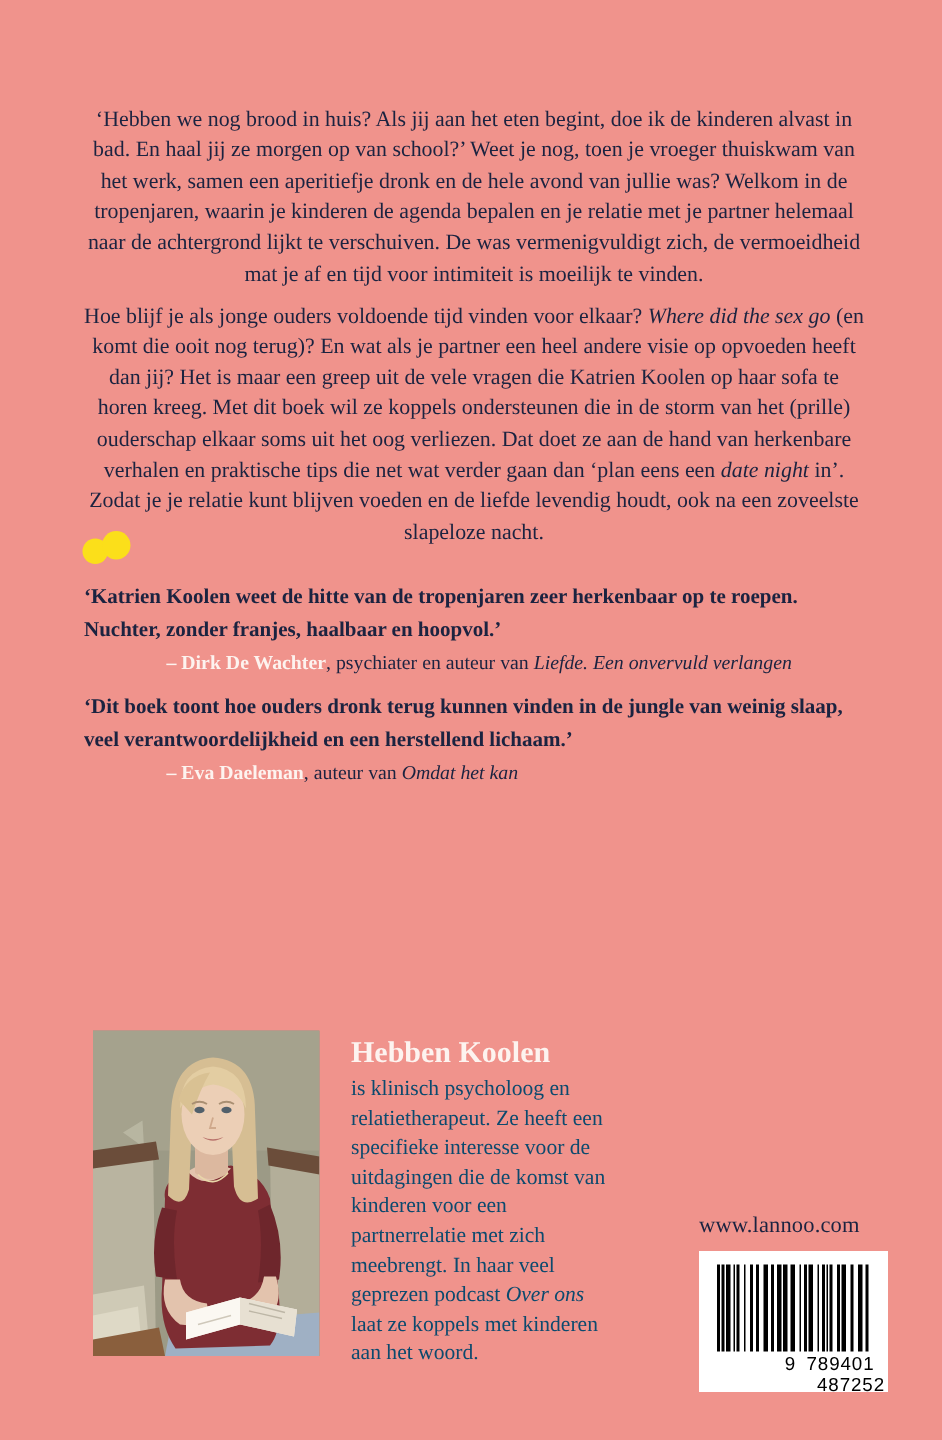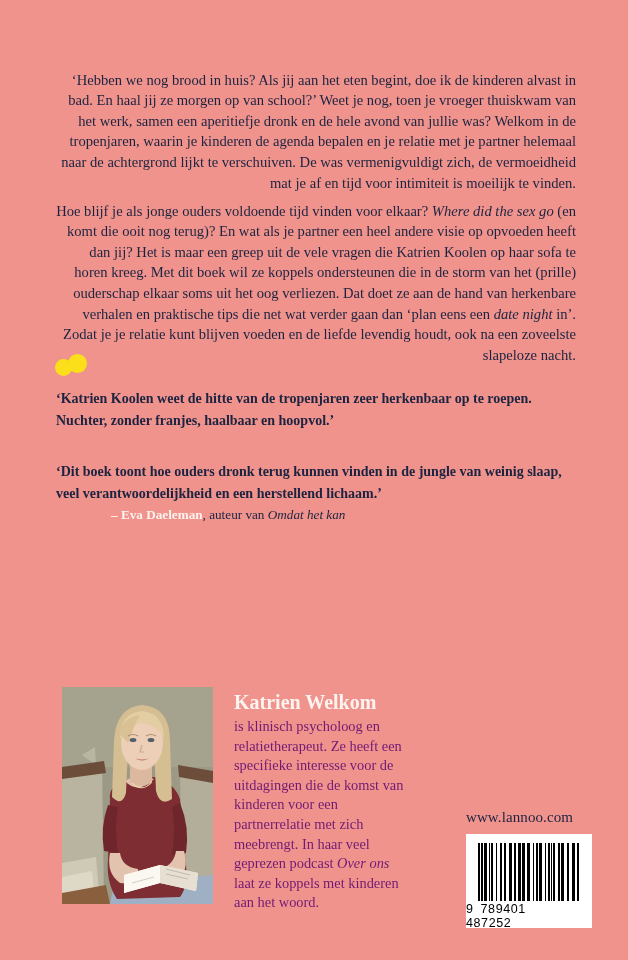--- a/index.html
+++ b/index.html
@@ -22,21 +22,21 @@
   }
 
   
   .blurb {
     position: absolute;
     left: 56px;
     width: 520px;
     color: #1b2340;
     font-size: 14.6px;
     line-height: 20.6px;
-    text-align: right;
+    text-align: center;
   }
   #blurb-1 { top: 55px; }
   #blurb-2 { top: 186px; }
   .blurb i { font-style: italic; }
 
   
   #dots {
     position: absolute;
     left: 55px;
     top: 354px;
@@ -101,21 +101,21 @@
     width: 170px;
   }
   #author-name {
     color: #fdf3ef;
     font-weight: bold;
     font-size: 20px;
     line-height: 24px;
     margin: 0 0 3px 0;
   }
   #author-desc {
-    color: #701a75;
+    color: #0c4a6e;
     font-size: 14.4px;
     line-height: 19.6px;
     margin: 0;
   }
   #author-desc i { font-style: italic; }
 
   
   #publisher-url {
     position: absolute;
     left: 466px;
@@ -145,25 +145,26 @@
     position: absolute;
     top: 0;
     height: 100%;
     background: #000;
   }
   #barcode-digits {
     position: absolute;
     left: 0;
     top: 68px;
     width: 104px;
-    text-align: left;
+    text-align: right;
     font-family: "Liberation Sans", "DejaVu Sans", sans-serif;
     font-size: 12.5px;
     color: #000;
     letter-spacing: 0.6px;
+    padding-left: 20px;
   }
   #barcode-digits .seg { display: inline-block; }
   #barcode-digits .lead { margin-right: 7px; }
   #barcode-digits .mid  { margin-right: 7px; }
 </style>
 </head>
 <body>
 
 <div id="cover">
 
@@ -171,20 +172,21 @@
 
   <p class="blurb" id="blurb-2"><span>Hoe blijf je als jonge ouders voldoende tijd vinden voor elkaar? </span><i>Where did the sex go</i><span> (en komt die ooit nog terug)? En wat als je partner een heel andere visie op opvoeden heeft dan jij? Het is maar een greep uit de vele vragen die Katrien Koolen op haar sofa te horen kreeg. Met dit boek wil ze koppels ondersteunen die in de storm van het (prille) ouderschap elkaar soms uit het oog verliezen. Dat doet ze aan de hand van herkenbare verhalen en praktische tips die net wat verder gaan dan ‘plan eens een </span><i>date night</i><span> in’. Zodat je je relatie kunt blijven voeden en de liefde levendig houdt, ook na een zoveelste slapeloze nacht.</span></p>
 
   <div id="dots">
     <span class="dot dot-a"></span>
     <span class="dot dot-b"></span>
   </div>
 
   <div class="quote-block" id="quote-1">
     <p class="quote-text">‘Katrien Koolen weet de hitte van de tropenjaren zeer herkenbaar op te roepen. Nuchter, zonder franjes, haalbaar en hoopvol.’</p>
+    <p class="quote-attrib"><span class="who">– </span><span class="who">Dirk De Wachter</span><span>, psychiater en auteur van </span><i>Liefde. Een onvervuld verlangen</i></p>
   </div>
 
   <div class="quote-block" id="quote-2">
     <p class="quote-text">‘Dit boek toont hoe ouders dronk terug kunnen vinden in de jungle van weinig slaap, veel verantwoordelijkheid en een herstellend lichaam.’</p>
     <p class="quote-attrib"><span class="who">– </span><span class="who">Eva Daeleman</span><span>, auteur van </span><i>Omdat het kan</i></p>
   </div>
 
   <div class="quote-block" id="quote-3">
   </div>
 
@@ -241,21 +243,21 @@
       <path d="M98 178 L136 186 L134 204 L98 196 Z" fill="#e7e0d2"></path>
       <path d="M104 182 L128 188" stroke="#bdb6a6" stroke-width="0.9"></path>
       <path d="M104 187 L126 192" stroke="#bdb6a6" stroke-width="0.9"></path>
       <path d="M70 196 L92 190" stroke="#cfc8ba" stroke-width="0.9"></path>
 
       <path d="M0 206 L44 198 L48 217 L0 217 Z" fill="#8a5f3d"></path>
     </svg>
   </div>
 
   <div id="author-bio">
-    <p id="author-name">Katrien Welkom</p>
+    <p id="author-name">Hebben Koolen</p>
     <p id="author-desc"><span>is klinisch psycholoog en relatietherapeut. Ze heeft een specifieke interesse voor de uitdagingen die de komst van kinderen voor een partnerrelatie met zich meebrengt. In haar veel geprezen podcast </span><i>Over ons</i><span> laat ze koppels met kinderen aan het woord.</span></p>
   </div>
 
   <div id="publisher-url">www.lannoo.com</div>
 
   <div id="barcode-box">
     <div id="barcode-bars">
         <span style="left: 0px; width: 1.6px;"></span>
         <span style="left: 3px; width: 1.6px;"></span>
         <span style="left: 6px; width: 3px;"></span>

